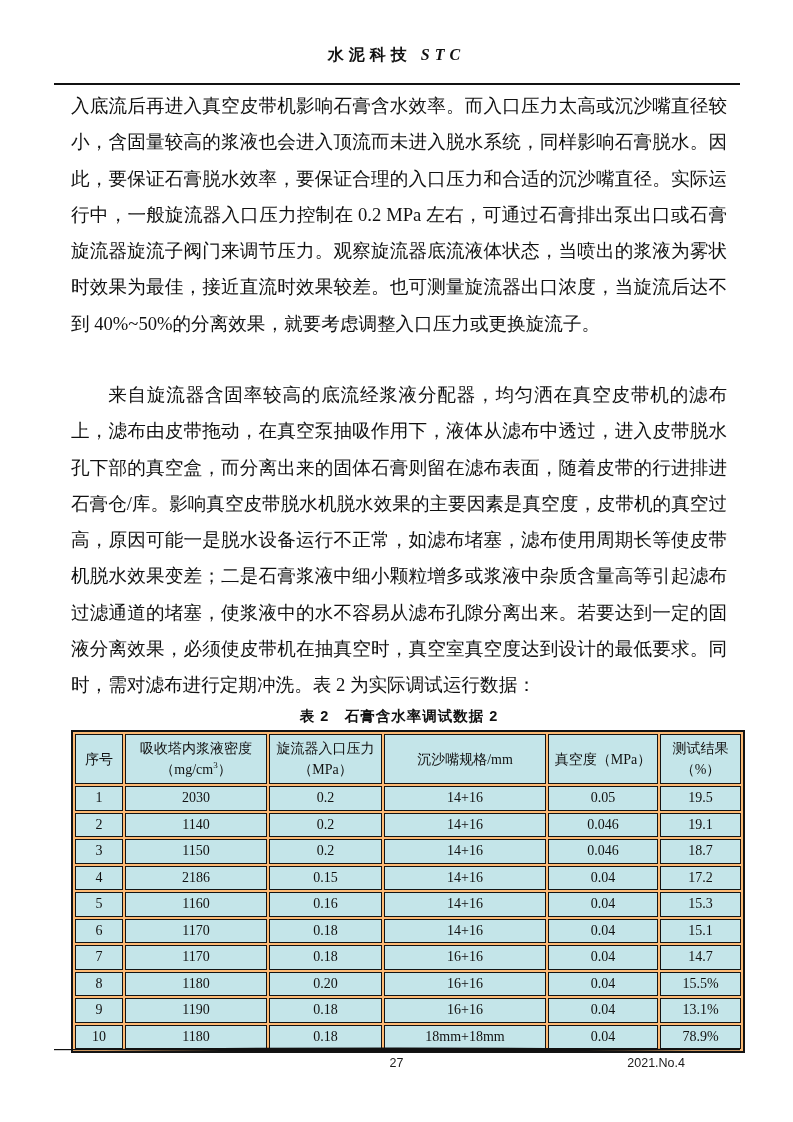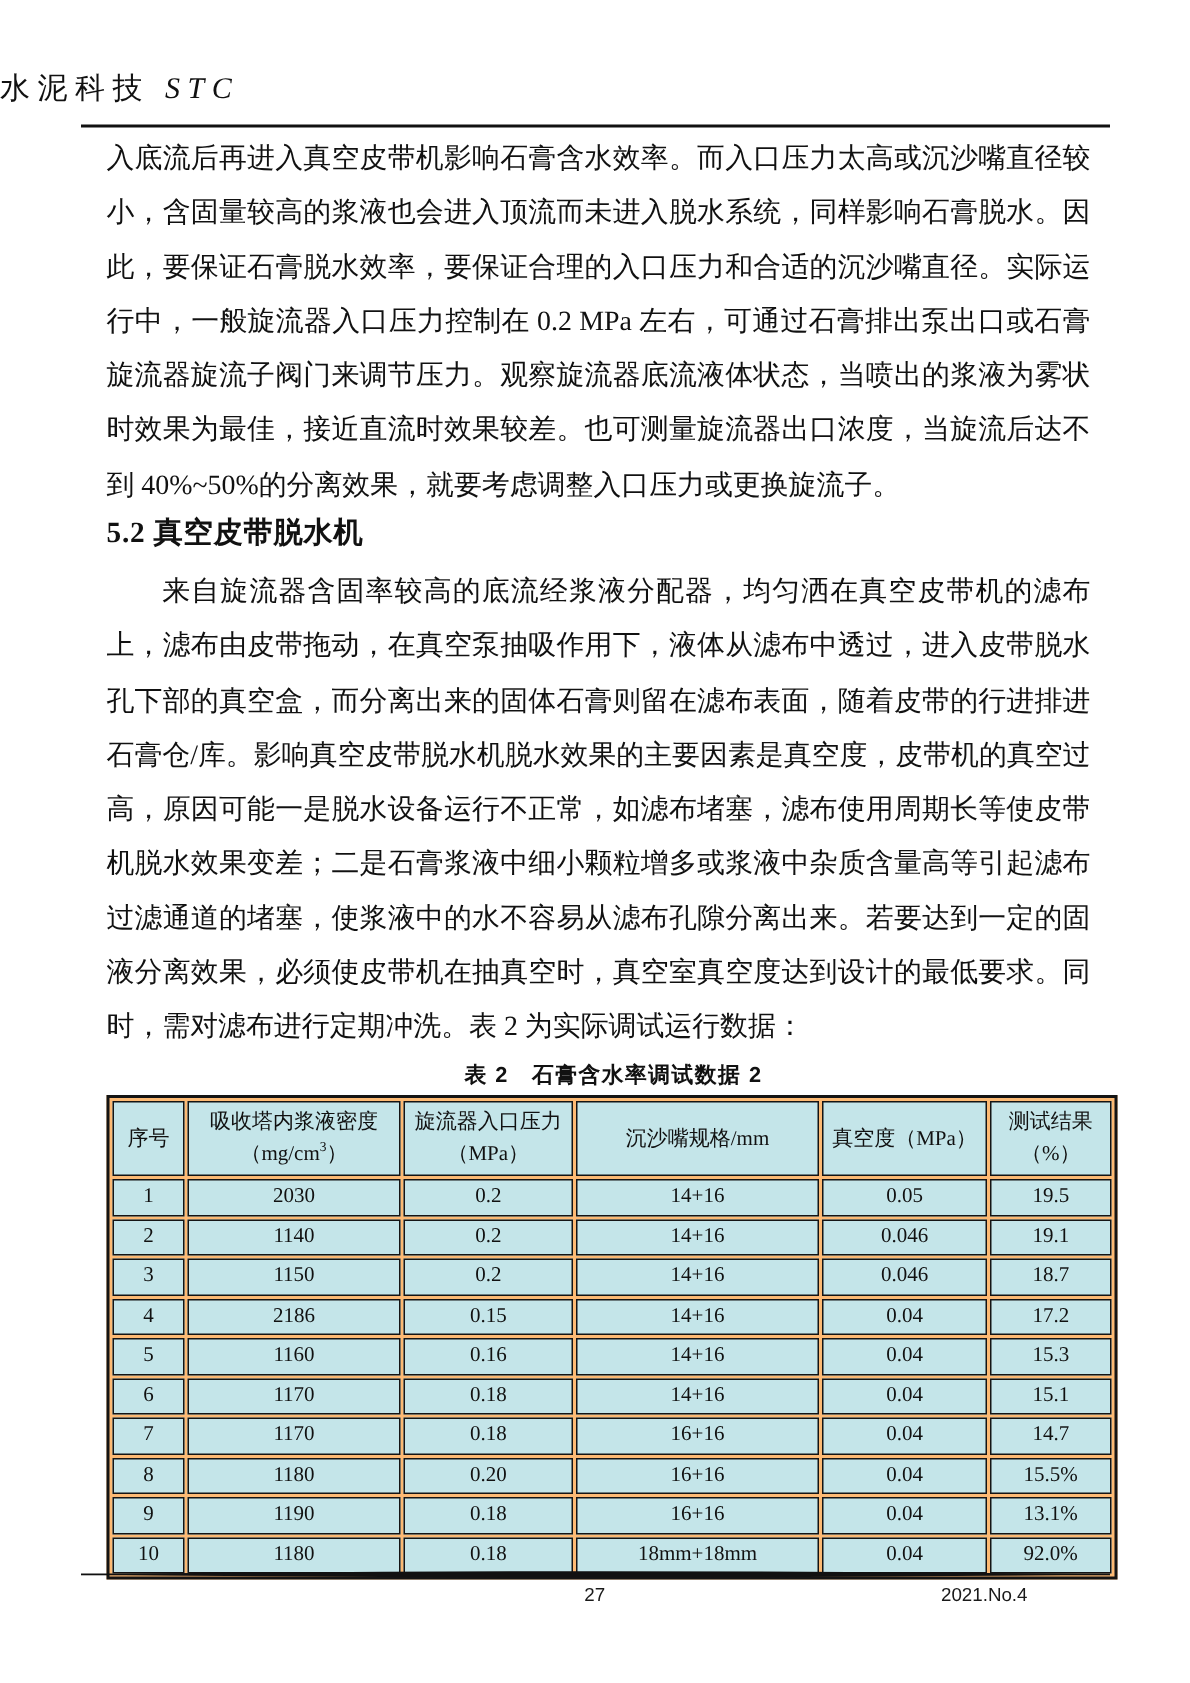--- a/index.html
+++ b/index.html
@@ -11,41 +11,41 @@
   .page{
     position:relative;
     width:793px;height:1122px;
     background:#ffffff;
     color:var(--ink);
     font-family:"Liberation Serif","DejaVu Serif",serif;
     overflow:hidden;
   }
   .journal-title{
     position:absolute;top:45px;left:0;width:100%;
-    text-align:left;
-    font-size:20px;font-weight:400;letter-spacing:5px;
+    text-align:center;
+    font-size:16px;font-weight:700;letter-spacing:5px;
     font-style:oblique 6deg;
   }
   .header-rule{
     position:absolute;top:83px;left:54px;width:686px;height:2px;
     background:var(--ink);
   }
   .para{
     position:absolute;left:71px;width:656px;margin:0;
     font-size:18.6px;line-height:36.3px;
     text-align:justify;text-justify:inter-ideograph;
   }
   .p1{top:88px;}
   .section-heading{
     position:absolute;top:341px;left:71px;margin:0;
     font-size:19.5px;font-weight:bold;letter-spacing:0.5px;
   }
   .p2{top:377px;text-indent:2em;}
   .table-caption{
-    position:absolute;top:707px;left:81px;width:656px;
+    position:absolute;top:707px;left:71px;width:656px;
     text-align:center;font-weight:bold;font-size:14.5px;
     font-family:"Liberation Sans","DejaVu Sans",sans-serif;
     letter-spacing:1px;
   }
   table.data-table{
     position:absolute;top:730px;left:71px;width:656px;
     border-collapse:separate;border-spacing:2px;
     background:#fdba74;
     border:2px solid var(--tborder);
     table-layout:fixed;
@@ -75,21 +75,20 @@
 </head>
 <body>
 
 <div class="page">
 
   <div class="journal-title">水泥科技 STC</div>
   <div class="header-rule"></div>
 
   <p class="para p1">入底流后再进入真空皮带机影响石膏含水效率。而入口压力太高或沉沙嘴直径较小，含固量较高的浆液也会进入顶流而未进入脱水系统，同样影响石膏脱水。因此，要保证石膏脱水效率，要保证合理的入口压力和合适的沉沙嘴直径。实际运行中，一般旋流器入口压力控制在 0.2 MPa 左右，可通过石膏排出泵出口或石膏旋流器旋流子阀门来调节压力。观察旋流器底流液体状态，当喷出的浆液为雾状时效果为最佳，接近直流时效果较差。也可测量旋流器出口浓度，当旋流后达不到 40%~50%的分离效果，就要考虑调整入口压力或更换旋流子。</p>
 
-  <h2 class="section-heading">5.2 真空皮带脱水机</h2>
 
   <p class="para p2">来自旋流器含固率较高的底流经浆液分配器，均匀洒在真空皮带机的滤布上，滤布由皮带拖动，在真空泵抽吸作用下，液体从滤布中透过，进入皮带脱水孔下部的真空盒，而分离出来的固体石膏则留在滤布表面，随着皮带的行进排进石膏仓/库。影响真空皮带脱水机脱水效果的主要因素是真空度，皮带机的真空过高，原因可能一是脱水设备运行不正常，如滤布堵塞，滤布使用周期长等使皮带机脱水效果变差；二是石膏浆液中细小颗粒增多或浆液中杂质含量高等引起滤布过滤通道的堵塞，使浆液中的水不容易从滤布孔隙分离出来。若要达到一定的固液分离效果，必须使皮带机在抽真空时，真空室真空度达到设计的最低要求。同时，需对滤布进行定期冲洗。表 2 为实际调试运行数据：</p>
 
   <div class="table-caption">表 2　石膏含水率调试数据 2</div>
 
   <table class="data-table">
     <colgroup>
       <col style="width:48px">
       <col style="width:142px">
       <col style="width:113px">
@@ -194,21 +193,21 @@
           <td>16+16</td>
           <td>0.04</td>
           <td>13.1%</td>
         </tr>
         <tr>
           <td>10</td>
           <td>1180</td>
           <td>0.18</td>
           <td>18mm+18mm</td>
           <td>0.04</td>
-          <td>92.0%</td>
+          <td>78.9%</td>
         </tr>
       </tbody>
   </table>
 
   <svg class="footer-rule" viewBox="0 0 686 8" preserveAspectRatio="none" aria-hidden="true">
     <rect x="0" y="3" width="686" height="1.2" fill="#111111"></rect>
     <path d="M0,3.6 Q343,-0.6 686,3.6 Q343,7.8 0,3.6 Z" fill="#111111"></path>
   </svg>
 
   <div class="footer-text page-number">27</div>

